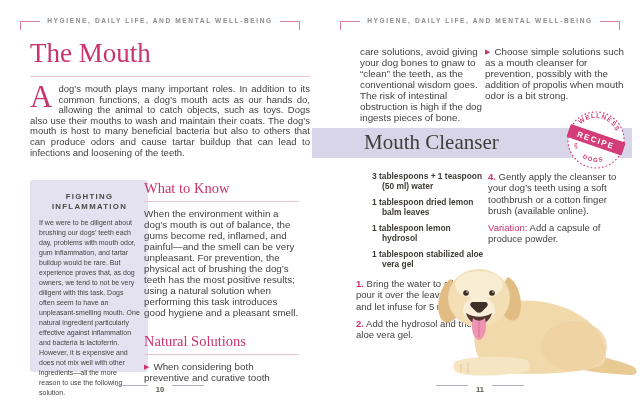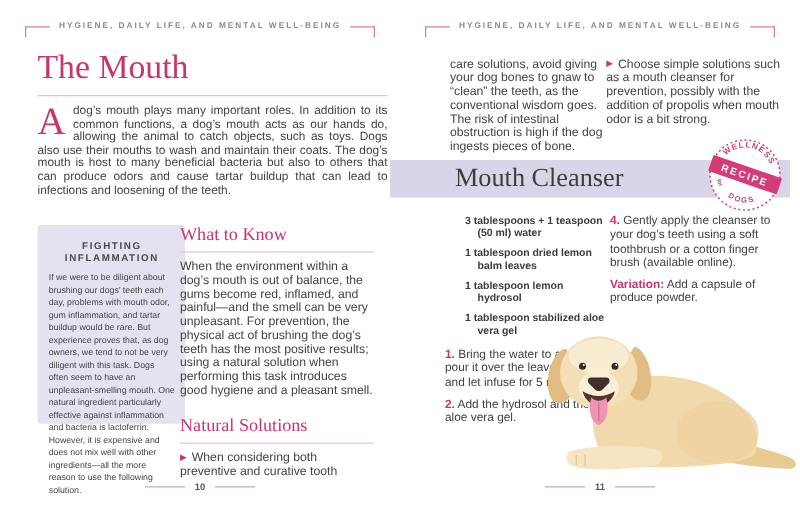--- a/index.html
+++ b/index.html
@@ -20,36 +20,36 @@
 
   
   .chapter-title { position:absolute; left:30px; top:38px; width:280px;
       font-family:"Liberation Serif", serif; font-size:27px; color:#c9336f;
       border-bottom:1px solid #ecc3d4; padding-bottom:7px; font-weight:normal; }
   .intro { position:absolute; left:30px; top:84px; width:280px;
       font-size:9.5px; line-height:10.6px; text-align:justify; color:#444240; }
   .dropcap { float:left; font-family:"Liberation Serif", serif; font-size:31px;
       line-height:24px; color:#c9336f; margin:1px 6px 0 0; }
 
-  .infobox { position:absolute; left:30px; top:180px; width:118px; height:159px;
+  .infobox { position:absolute; left:30px; top:180px; width:118px; height:192px;
       background:#e4e1f1; border-radius:3px; padding:12px 8px 8px 9px; }
   .infobox .boxtitle { text-align:center; font-size:7.8px; font-weight:bold;
       letter-spacing:1.3px; color:#4a4947; line-height:9.5px; margin-bottom:7px; }
   .infobox .boxbody { font-size:7px; line-height:10px; color:#454340; }
 
   .col-right-lp { position:absolute; left:144px; top:180px; width:155px; }
   .subhead { font-family:"Liberation Serif", serif; font-size:14.5px; color:#c9336f;
       font-weight:normal; border-bottom:1px solid #ecc3d4; padding-bottom:4px; margin-bottom:6px; }
   .coltext { font-size:9.8px; line-height:11px; color:#444240; }
   .gap-head { margin-top:15px; }
   .bullet { font-size:9.8px; line-height:11px; color:#444240; }
   .bullet .marker { color:#c9336f; font-size:7px; margin-right:4px; vertical-align:1px; }
 
   .pagefoot { position:absolute; bottom:13px; left:0; right:0;
-      display:flex; align-items:center; justify-content:center; gap:8px; z-index:5; }
+      display:flex; justify-content:center; gap:8px; z-index:5; }
   .pagefoot .rule { width:32px; height:1px; background:#b9aecd; }
   .pagefoot .num { font-size:7.5px; font-weight:bold; color:#555; }
 
   
   .rp-col1 { position:absolute; left:40px; top:46px; width:122px; }
   .rp-col2 { position:absolute; left:165px; top:46px; width:148px; }
 
   .recipe-band { position:absolute; left:-8px; top:128px; width:320px; height:30px;
       background:#d9d5e8; }
   .recipe-title { position:absolute; left:44px; top:130px;
@@ -58,21 +58,21 @@
   .badge { position:absolute; left:246px; top:110px; width:60px; height:60px;
       transform:rotate(12deg); z-index:3; }
 
   .recipe-col1 { position:absolute; left:36px; top:171px; width:130px; }
   .recipe-col2 { position:absolute; left:168px; top:171px; width:144px; }
   .ingredient { font-size:8.4px; font-weight:bold; line-height:10px; color:#3e3b37;
       padding-left:10px; text-indent:-10px; margin-bottom:6px;margin-left:16px; }
   .step { font-size:9.5px; line-height:11.3px; color:#444240; margin-bottom:6px; }
   .step .step-num { color:#c9336f; font-weight:bold; }
   .variation { font-size:9.5px; line-height:11.3px; color:#444240; margin-top:2px; }
-  .variation .var-label { color:#c9336f; font-weight:bold; }
+  .variation .var-label { color:#c9336f; font-weight:normal; }
 
   .puppy { position:absolute; left:104px; top:252px; width:216px; height:130px; z-index:1; }
 </style>
 </head>
 <body>
 
 <div class="spread">
 
   <div class="page page-left">
 

